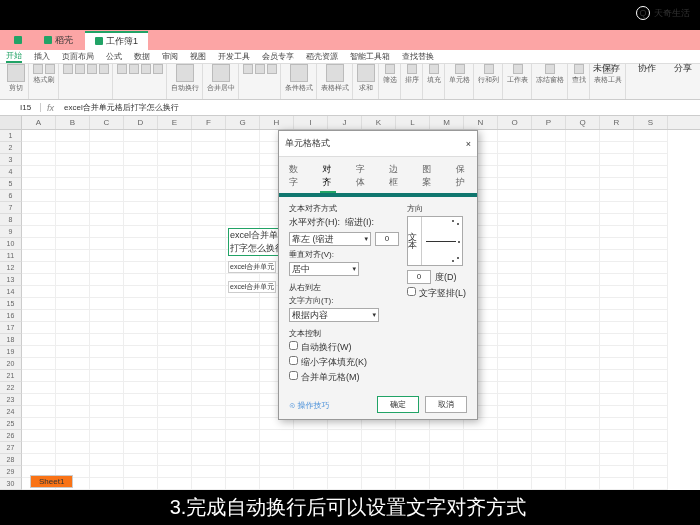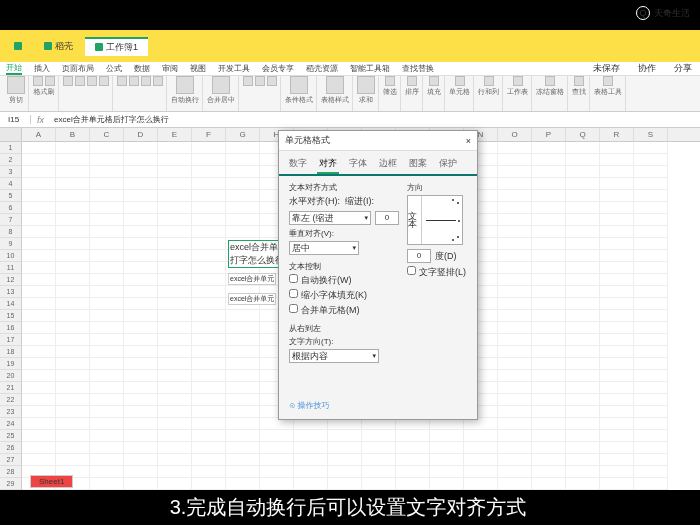--- a/index.html
+++ b/index.html
@@ -1,48 +1,48 @@
 <!DOCTYPE html>
 <html><head>
 <meta charset="utf-8">
 <style>
 *{margin:0;padding:0;box-sizing:border-box;font-family:"Microsoft YaHei",Arial,sans-serif;font-size:9px;color:#333}
 body{width:700px;height:525px;background:#000;overflow:hidden;position:relative}
 .viewport{position:absolute;top:30px;left:0;width:700px;height:460px;background:#fff;display:flex;flex-direction:column}
-.tabbar{height:32px;background:#fde047;display:flex;align-items:center;padding:0 4px;gap:2px}
+.tabbar{height:20px;background:#fca5a5;display:flex;align-items:center;padding:0 4px;gap:2px}
 .tab{padding:2px 10px;font-size:8px;display:flex;align-items:center;gap:3px}
 .tab.active{background:#fff;border-top:2px solid #21a366}
 .tab-icon{width:8px;height:8px;background:#21a366;border-radius:1px}
 .menubar{height:14px;background:#fff;display:flex;align-items:center;padding:0 6px;gap:12px;border-bottom:1px solid #ddd}
 .menubar span{font-size:8px;color:#444}
 .menubar .active{color:#21a366;border-bottom:2px solid #21a366}
 .toolbar{height:36px;background:#f5f5f5;border-bottom:1px solid #ccc;display:flex;align-items:center;padding:0 4px;gap:1px}
 .tgroup{display:flex;flex-direction:column;align-items:center;padding:0 3px;border-right:1px solid #ddd;height:100%}
 .tgroup-icons{display:flex;gap:2px;align-items:center;flex-wrap:wrap;max-width:50px}
 .ticon{width:10px;height:10px;background:#ddd;border:1px solid #bbb}
 .ticon.big{width:18px;height:18px}
 .tgroup-label{font-size:7px;color:#666;margin-top:1px}
 .formulabar{height:16px;background:#fff;border-bottom:1px solid #ccc;display:flex;align-items:center}
-.namebox{width:31px;border-right:1px solid #ccc;padding:0 8px;font-size:8px}
+.namebox{width:31px;border-right:1px solid #ccc;padding:0 20px;font-size:8px}
 .fx{padding:0 6px;font-style:italic;color:#888}
 .formula{flex:1;padding:0 4px;font-size:8px}
 .grid{flex:1;position:relative;background:#fff;overflow:hidden}
 .colheads{height:14px;display:flex;background:#f0f0f0;border-bottom:1px solid #ccc}
 .rowcol-corner{width:22px;border-right:1px solid #ccc;background:#e8e8e8}
 .colhead{flex:0 0 34px;text-align:center;font-size:8px;border-right:1px solid #ddd;line-height:14px;color:#666}
 .rows{display:flex;flex-direction:column}
 .row{display:flex;height:12px}
 .rowhead{width:22px;background:#f0f0f0;border-right:1px solid #ccc;border-bottom:1px solid #ddd;text-align:center;font-size:7px;line-height:12px;color:#666}
 .cell{flex:0 0 34px;border-right:1px solid #eee;border-bottom:1px solid #eee;font-size:7px;padding:0 1px;overflow:hidden;white-space:nowrap}
 .celltext{position:absolute;font-size:7px;background:#fff;padding:0 1px;border:1px solid #ccc}
 .dialog{position:absolute;top:130px;left:278px;width:200px;height:290px;background:#f4f4f4;border:1px solid #999;box-shadow:2px 2px 8px rgba(0,0,0,.3);z-index:10}
-.dlg-title{height:20px;background:#fff;display:flex;align-items:center;justify-content:space-between;padding:6px 6px;border-bottom:1px solid #ddd}
+.dlg-title{height:26px;background:#fff;display:flex;align-items:center;justify-content:space-between;padding:6px 6px;border-bottom:1px solid #ddd}
 .dlg-title span{font-size:9px}
 .dlg-close{cursor:pointer;font-size:10px}
-.dlg-tabs{display:flex;gap:8px;padding:4px 8px 0;border-bottom:2px solid #0f766e;font-size:8px}
+.dlg-tabs{display:flex;gap:18px;padding:4px 8px 0;border-bottom:4px solid #0f766e;font-size:8px}
 .dlg-tab{padding:2px 2px;color:#666}
 .dlg-tab.active{color:#000;border-bottom:2px solid #21a366}
 .dlg-body{padding:6px 10px;font-size:8px;display:flex;gap:8px}
 .dlg-left{flex:1}
 .dlg-right{width:60px}
 .dlg-section{margin-bottom:6px}
 .dlg-label{font-size:8px;margin-bottom:2px}
 .dlg-row{display:flex;align-items:center;gap:4px;margin-bottom:3px}
 .dlg-select{flex:1;height:14px;border:1px solid #aaa;background:#fff;font-size:8px;padding:0 2px;display:flex;align-items:center;justify-content:space-between}
 .dlg-select::after{content:"▾";font-size:7px}
@@ -55,21 +55,21 @@
 .orient-dial::before{content:"";position:absolute;left:4px;top:50%;width:30px;height:1px;background:#333}
 .dot{position:absolute;width:2px;height:2px;background:#333;border-radius:50%}
 .dlg-footer{position:absolute;bottom:6px;right:10px;display:flex;gap:6px}
 .dlg-btn{padding:2px 12px;border:1px solid #aaa;background:#fff;font-size:8px;cursor:pointer}
 .dlg-btn.primary{border-color:#21a366}
 .dlg-tip{position:absolute;bottom:8px;left:10px;font-size:8px;color:#4a90d9}
 .watermark{position:absolute;top:6px;right:10px;color:#fff;font-size:12px;display:flex;align-items:center;gap:4px;z-index:20}
 .watermark-icon{width:14px;height:14px;border:1.5px solid #fff;border-radius:50%;display:flex;align-items:center;justify-content:center;font-size:9px}
 .caption{position:absolute;bottom:0;left:0;width:696px;height:35px;display:flex;align-items:center;justify-content:center;color:#fff;font-size:20px;z-index:20;text-shadow:1px 1px 2px #000}
 .topright{position:absolute;top:32px;right:8px;font-size:8px;color:#888;display:flex;gap:18px;align-items:center}
-.sheettab{position:absolute;bottom:2px;left:30px;font-size:8px;padding:1px 8px;background:#ef4444;border:1px solid #ccc}
+.sheettab{position:absolute;bottom:2px;left:30px;font-size:8px;padding:1px 8px;background:#f97316;border:1px solid #ccc}
 </style>
 </head>
 <body>
 
 <div class="watermark">
   <span class="watermark-icon">Q</span>
   <span>天奇生活</span>
 </div>
 
 <div class="viewport">
@@ -982,41 +982,41 @@
               <span>靠左 (缩进</span>
             </div>
           <div class="dlg-spin">0</div>
         </div>
         <div class="dlg-label">垂直对齐(V):</div>
         <div class="dlg-select" style="width:70px">
             <span>居中</span>
           </div>
       </div>
       <div class="dlg-section">
+        <div class="dlg-label">从右到左</div>
+        <div class="dlg-label">文字方向(T):</div>
+        <div class="dlg-select" style="width:90px">
+            <span>根据内容</span>
+          </div>
+      </div>
+      <div class="dlg-section">
         <div class="dlg-label">文本控制</div>
         <label class="dlg-check">
             <input type="checkbox" style="">
             <span>自动换行(W)</span>
           </label>
         <label class="dlg-check">
             <input type="checkbox" style="">
             <span>缩小字体填充(K)</span>
           </label>
         <label class="dlg-check">
             <input type="checkbox" style="">
             <span>合并单元格(M)</span>
           </label>
       </div>
-      <div class="dlg-section">
-        <div class="dlg-label">从右到左</div>
-        <div class="dlg-label">文字方向(T):</div>
-        <div class="dlg-select" style="width:90px">
-            <span>根据内容</span>
-          </div>
-      </div>
     </div>
     <div class="dlg-right">
       <div class="dlg-label">方向</div>
       <div class="orient-box">
         <div class="orient-v">
             <span>文本</span>
           </div>
         <div class="orient-dial">
           <div class="dot" style="right:3px;top:6px"></div>
             <div class="dot" style="right:8px;top:3px"></div>
@@ -1029,15 +1029,19 @@
         <div class="dlg-spin">0</div>
         <span>度(D)</span>
       </div>
       <label class="dlg-check">
           <input type="checkbox" style="">
           <span>文字竖排(L)</span>
         </label>
     </div>
   </div>
   <div class="dlg-tip">⊙ 操作技巧</div>
+  <div class="dlg-footer">
+    <button class="dlg-btn primary">确定</button>
+    <button class="dlg-btn">取消</button>
+  </div>
 </div>
 
 <div class="caption">3.完成自动换行后可以设置文字对齐方式</div>
 
 </body></html>

